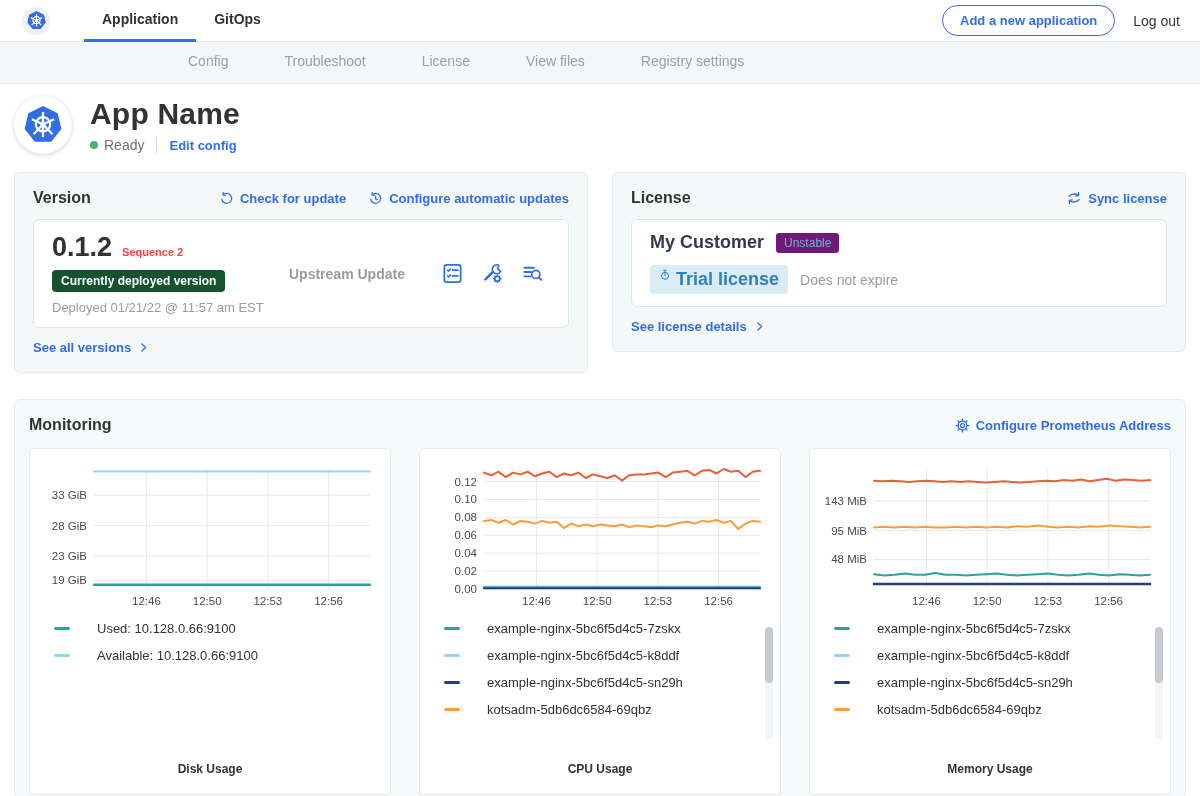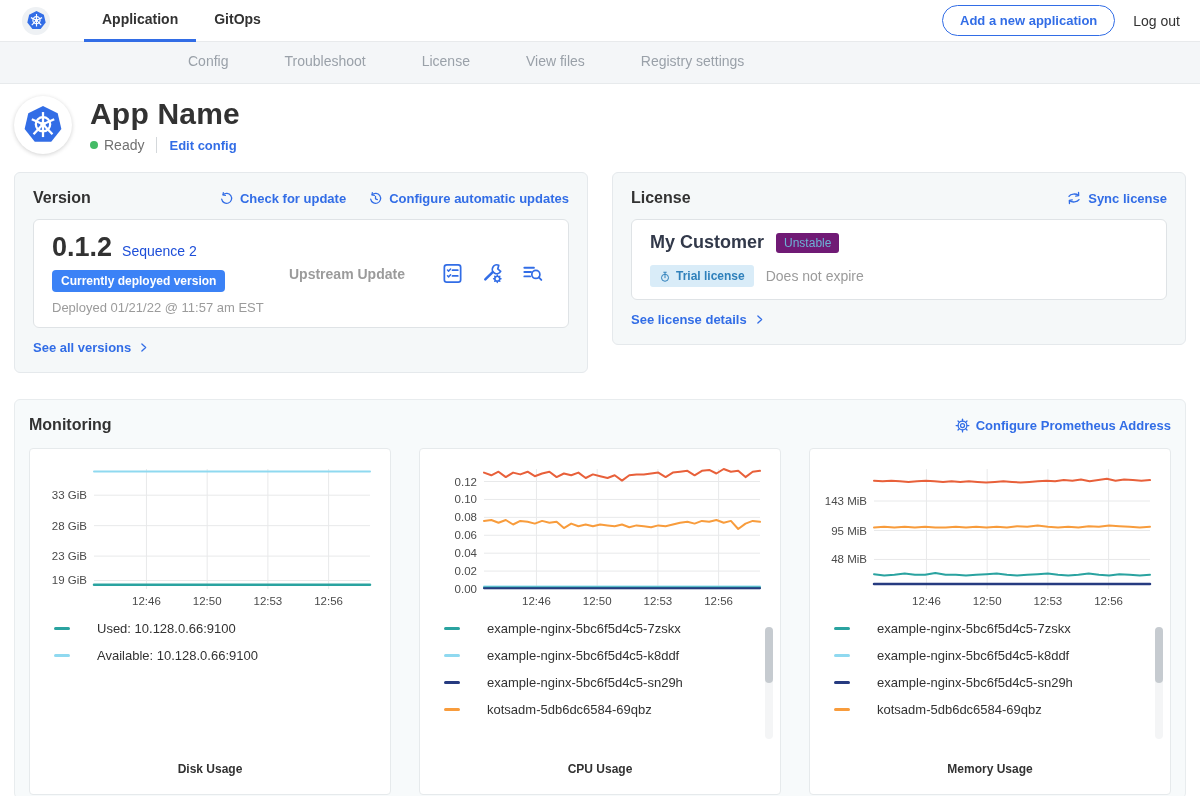--- a/index.html
+++ b/index.html
@@ -37,32 +37,32 @@
   .card { background:#f5f8f9; border:1px solid #e5e9ec; border-radius:6px; padding:16px 18px; flex:1; }
   .card-head { display:flex; align-items:center; justify-content:space-between; }
   .card-title { font-size:16px; font-weight:bold; }
   .card-head-links { display:flex; gap:22px; }
   .inner-card { background:#fff; border:1px solid #dfe3e6; border-radius:6px; margin-top:12px; padding:12px 18px; }
 
   .version-inner { display:flex; align-items:center; }
   .version-left { min-width:225px; }
   .version-line1 { display:flex; align-items:baseline; gap:10px; }
   .version-number { font-size:27px; font-weight:bold; }
-  .sequence { font-size:14px; color:#1d4ed8; }
-  .deployed-badge { display:inline-block; background:#3b82f6; color:#fff; font-size:12px; font-weight:bold; padding:4px 9px; border-radius:4px; margin-top:7px; }
+  .sequence { font-size:11px; color:#ef4444;font-weight:bold; }
+  .deployed-badge { display:inline-block; background:#14532d; color:#fff; font-size:12px; font-weight:bold; padding:4px 9px; border-radius:4px; margin-top:7px; }
   .deployed-at { font-size:13px; color:#9b9b9b; margin-top:8px; }
   .upstream { font-size:14px; color:#9b9b9b; font-weight:bold; margin-left:12px; }
   .version-icons { margin-left:auto; display:flex; align-items:center; gap:17px; color:#326de6; padding-right:6px; }
   .see-link { margin-top:12px; display:inline-flex; }
 
   .license-inner .cust-row { display:flex; align-items:center; gap:12px; }
   .customer-name { font-size:18px; font-weight:bold; color:#32394a; }
   .unstable-badge { font-size:12px; color:#6cb2d5; background:#701a75; padding:3px 8px; border-radius:3px; }
   .license-row2 { display:flex; align-items:center; gap:12px; margin-top:12px; }
-  .trial-badge { display:inline-flex; align-items:flex-end; gap:5px; font-size:12px; font-weight:bold; color:#2f80bb; background:#d9ecf8; padding:4px 9px; border-radius:3px; }
+  .trial-badge { display:inline-flex; align-items:flex-start; gap:5px; font-size:18px; font-weight:bold; color:#2f80bb; background:#d9ecf8; padding:4px 9px; border-radius:3px; }
   .expiry { font-size:14px; color:#9b9b9b; }
 
   
   .monitoring { margin:26px 14px 0 14px; background:#f7fafb; border:1px solid #e8ecee; border-radius:6px; padding:16px 14px 14px 14px; height:400px; }
   .charts-row { display:flex; gap:28px; margin-top:14px; }
   .chart-card { background:#fff; border:1px solid #e6eaec; border-radius:4px; width:362px; height:347px; padding:12px 14px 14px 14px; display:flex; flex-direction:column; position:relative; }
   .chart-title { text-align:center; font-size:12px; font-weight:bold; margin-top:auto; padding-bottom:4px; }
   .legend { list-style:none; margin-top:8px; padding-left:10px; }
   .legend li { display:flex; align-items:center; gap:27px; font-size:13px; color:#323232; margin-bottom:12px; cursor:pointer; }
   .legend .swatch { width:16px; height:3px; border-radius:2px; flex:none; }

